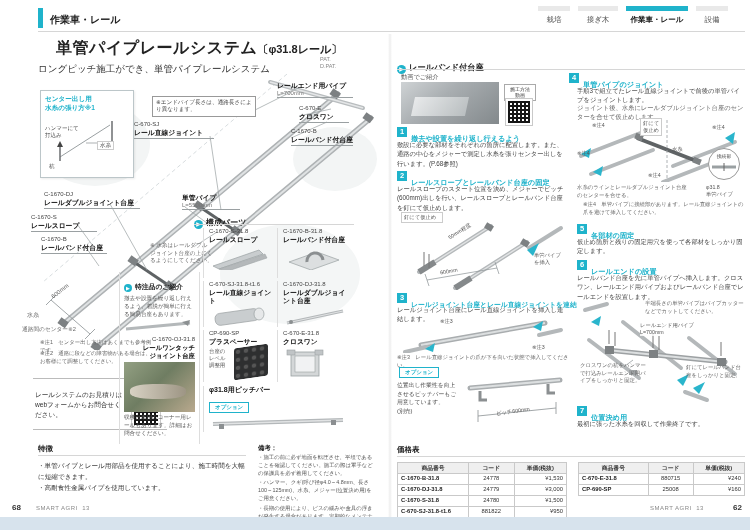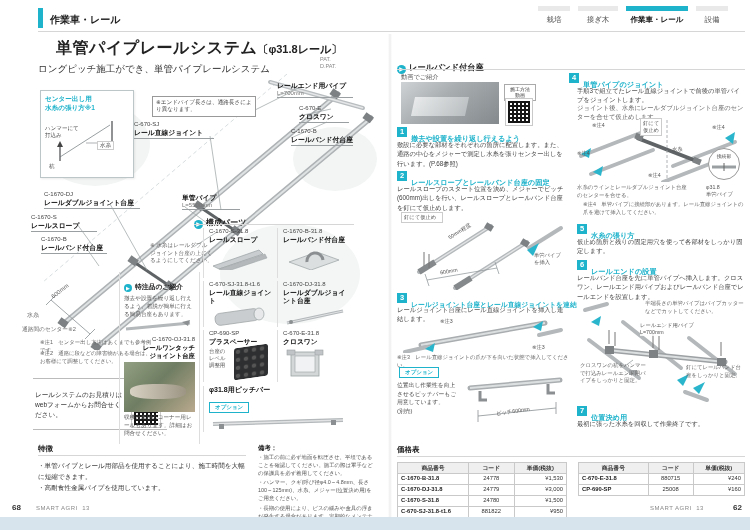--- a/index.html
+++ b/index.html
@@ -417,21 +417,21 @@
         <line x1="3" y1="6" x2="27" y2="6" stroke="#9aa0a2" stroke-width="3"></line>
         <line x1="15" y1="2" x2="15" y2="10" stroke="#666" stroke-width="1"></line>
       </svg>
   </div>
   <div class="p dlabel pre" style="left:706px;top:184px;width:40px;">φ31.8
 単管パイプ</div>
   <div class="p note" style="left:577px;top:184px;width:112px;">水糸のラインとレールダブルジョイント台座のセンターを合せる。</div>
   <div class="p note" style="left:583px;top:201px;width:162px;">※注4　単管パイプに接続部があります。レール直線ジョイントの爪を避けて挿入してください。</div>
 
   <div class="p" style="left:577px;top:224px;">
-    <span class="stepnum">5</span><span class="steptitle">水糸の張り方</span>
+    <span class="stepnum">5</span><span class="steptitle">各部材の固定</span>
   </div>
   <div class="p stepbody" style="left:577px;top:237px;width:168px;">仮止め箇所と残りの固定用穴を使って各部材をしっかり固定します。</div>
 
   <div class="p" style="left:577px;top:260px;">
     <span class="stepnum">6</span><span class="steptitle">レールエンドの設置</span>
   </div>
   <div class="p stepbody" style="left:577px;top:273px;width:168px;">レールバンド台座を先に単管パイプへ挿入します。クロスワン、レールエンド用パイプおよびレールバンド台座でレールエンドを設置します。</div>
   <svg class="p" style="left:577px;top:300px;" width="168" height="104" viewBox="0 0 168 104">
     <line x1="8" y1="10" x2="30" y2="4" stroke="#b4b8ba" stroke-width="4" stroke-linecap="round"></line>
     <polygon points="24,16 14,22 22,26" fill="#2ab5cc"></polygon>

